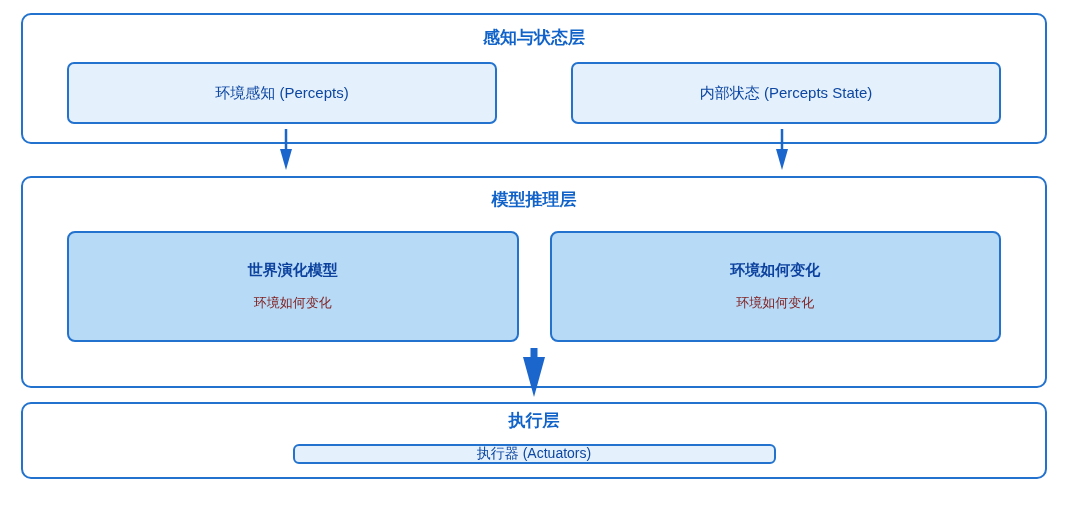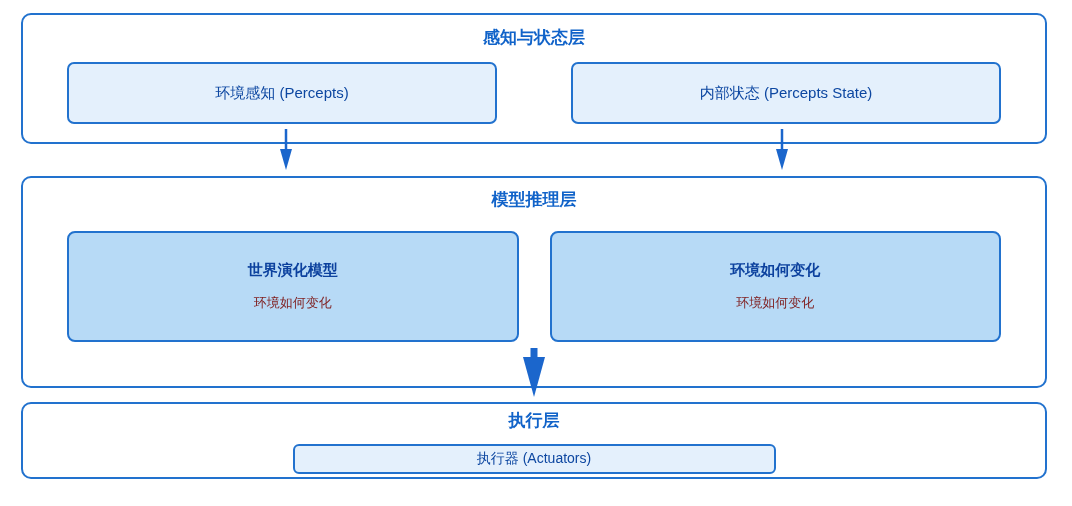--- a/index.html
+++ b/index.html
@@ -73,21 +73,21 @@
     font-weight: bold;
     font-size: 15px;
     color: #0c419e;
   }
   .node-desc {
     font-size: 13px;
     color: #7f1d1d;
   }
   .node-actuator {
     width: 483px;
-    height: 30px;
+    height: 20px;
     margin: 12px auto 0;
     font-size: 14px;
     border-radius: 6px;
   }
   .arrows {
     position: absolute;
     left: 0; top: 0;
     width: 1072px; height: 506px;
     z-index: 5;
     pointer-events: none;

